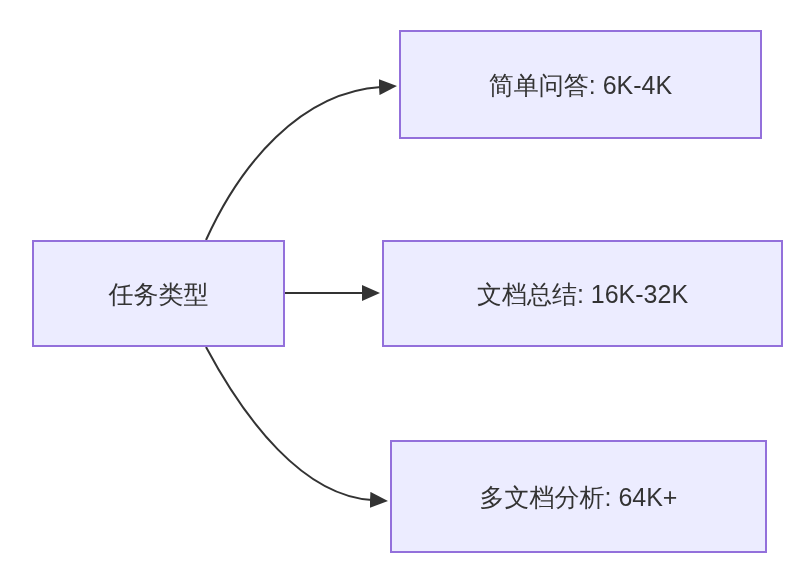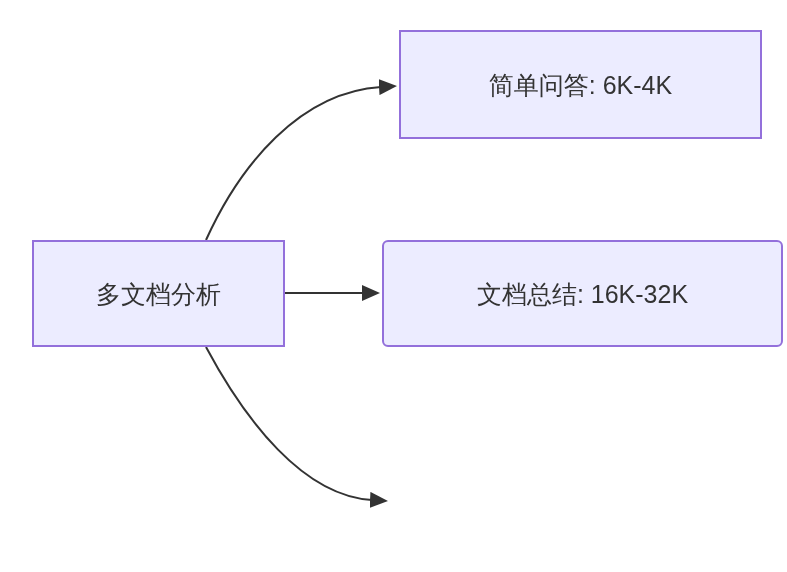--- a/index.html
+++ b/index.html
@@ -34,21 +34,21 @@
   }
   .node .label {
     color: var(--node-text, #333333);
     font-size: 25px;
     line-height: 1.2;
     white-space: nowrap;
     text-align: center;
   }
   #node-root   { left: 32px;  top: 240px; width: 253px; height: 107px; }
   #node-qa     { left: 399px; top: 30px;  width: 363px; height: 109px; }
-  #node-doc    { left: 382px; top: 240px; width: 401px; height: 107px; border-radius: 6px; }
+  #node-doc    { left: 382px; top: 240px; width: 401px; height: 107px; }
   #node-multi  { left: 390px; top: 440px; width: 377px; height: 113px; }
   .edge-path {
     stroke: var(--edge-stroke, #333333);
     stroke-width: 2px;
     fill: none;
   }
 </style>
 </head>
 <body>
 
@@ -59,25 +59,28 @@
       <marker id="arrowhead" markerUnits="userSpaceOnUse" markerWidth="18" markerHeight="16" refX="2" refY="8" orient="auto">
         <path d="M0,0 L18,8 L0,16 Z" fill="#333333"></path>
       </marker>
     </defs>
     <path class="edge-path" d="M206,240 C240,165 300,92 381,87" marker-end="url(#arrowhead)"></path>
     <path class="edge-path" d="M285,293 L364,293" marker-end="url(#arrowhead)"></path>
     <path class="edge-path" d="M206,347 C245,420 303,496 372,500" marker-end="url(#arrowhead)"></path>
   </svg>
 
   <div class="node" id="node-root">
-    <span class="label">多文档分析</span>
+    <span class="label">任务类型</span>
   </div>
 
   <div class="node" id="node-qa">
     <span class="label">简单问答: 6K-4K</span>
   </div>
 
   <div class="node" id="node-doc">
     <span class="label">文档总结: 16K-32K</span>
   </div>
 
+  <div class="node" id="node-multi">
+    <span class="label">多文档分析: 64K+</span>
+  </div>
 
 </div>
 
 </body></html>

